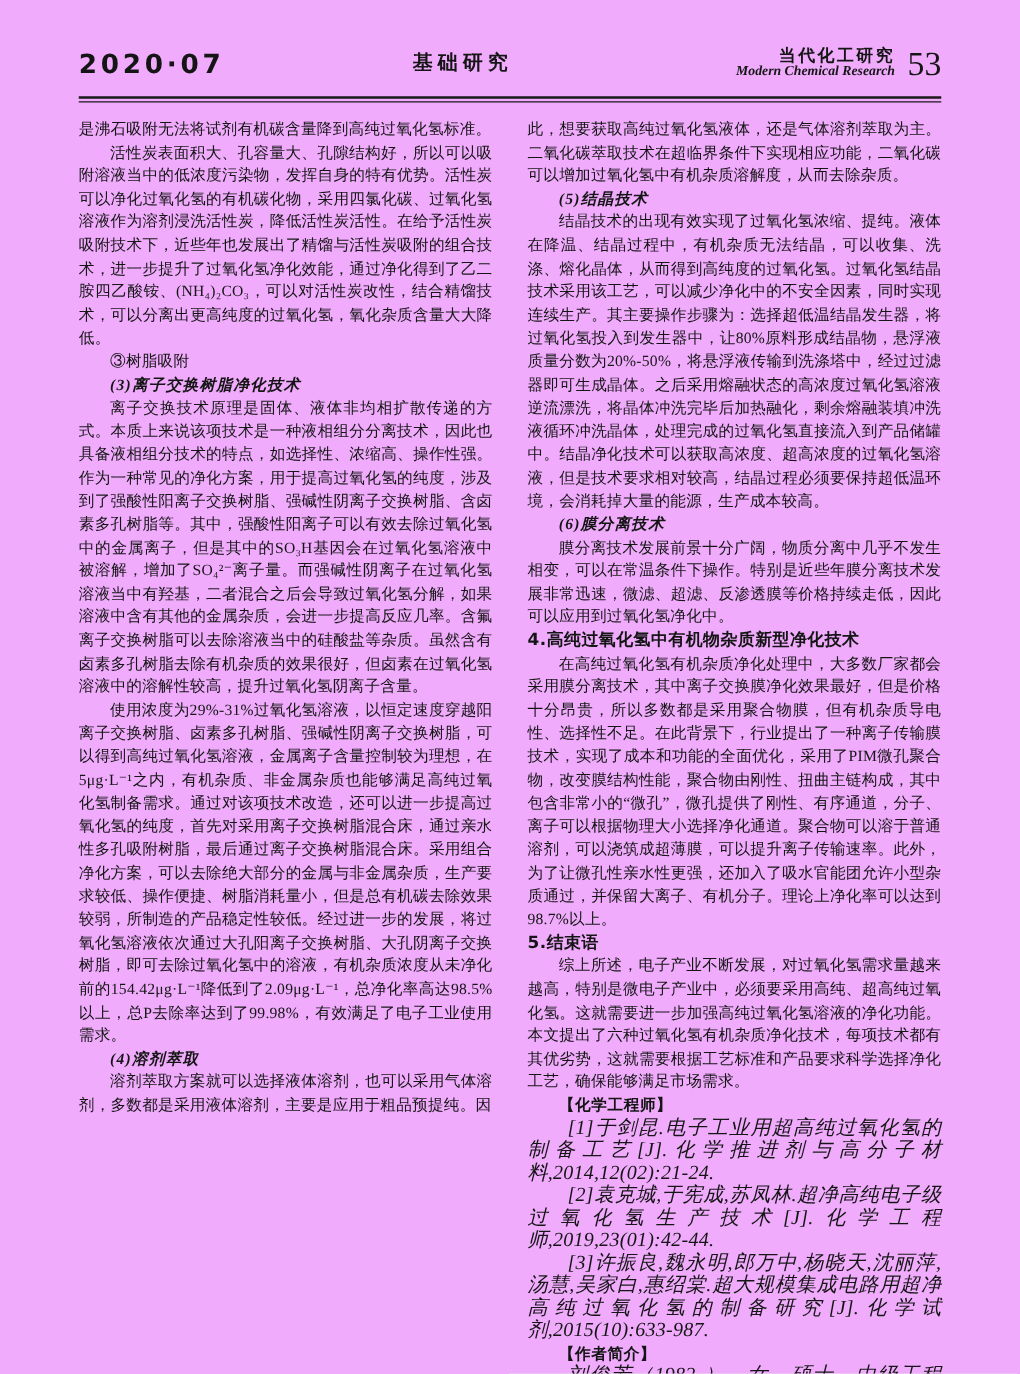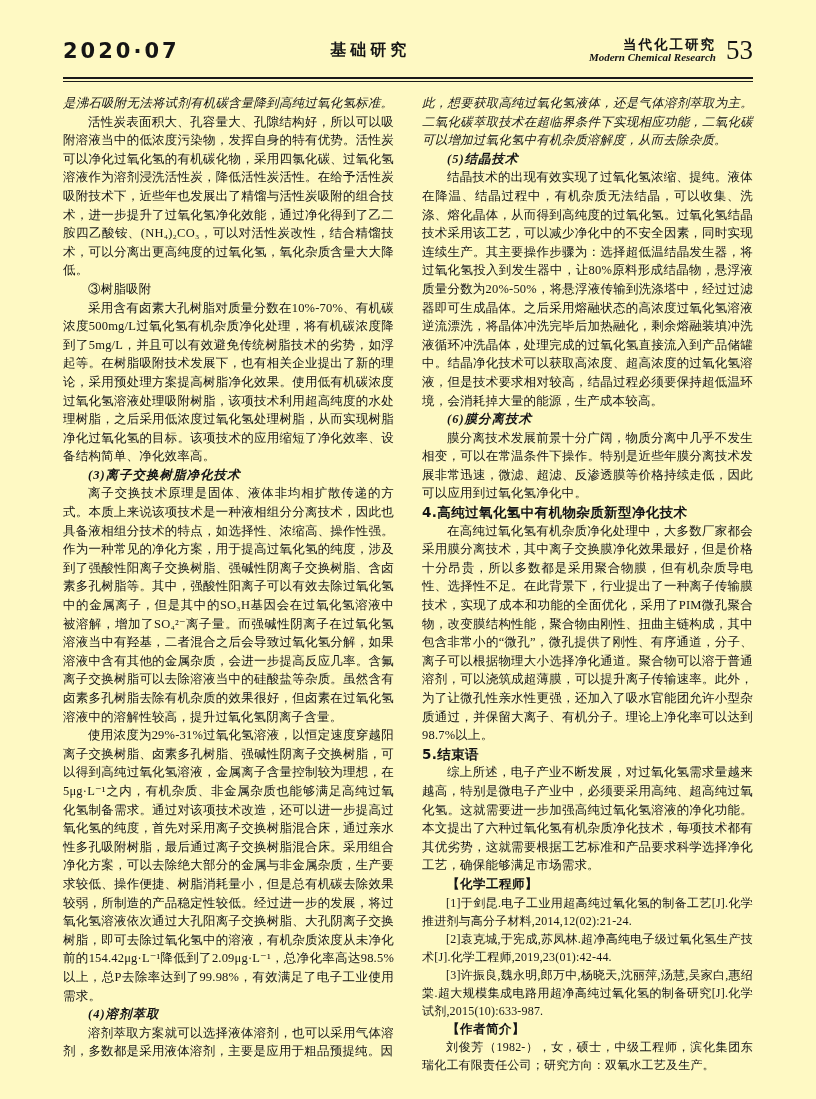--- a/index.html
+++ b/index.html
@@ -2,21 +2,21 @@
 <html><head>
 <meta charset="utf-8">
 <style>
   * { margin: 0; padding: 0; box-sizing: border-box; }
   html, body { background: #e8e8e8; }
   body { width: 816px; }
   .page {
     position: relative;
     width: 816px;
     height: 1099px;
-    background: #fef9c3;
+    background: #f0abfc;
     color: #151515;
     font-family: "Liberation Serif", "DejaVu Serif", serif;
     overflow: hidden;
   }
   
   .hdr {
     position: absolute;
     left: 63px; right: 63px; top: 38px;
     display: flex;
     align-items: flex-end;
@@ -29,21 +29,21 @@
     letter-spacing: 3px;
     padding-bottom: 2px;
   }
   .hdr-center {
     font-size: 16px;
     font-weight: bold;
     letter-spacing: 4px;
     padding-bottom: 4px;
     transform: translateX(-14px);
   }
-  .hdr-right { display: flex; align-items: flex-start; gap: 10px; }
+  .hdr-right { display: flex; align-items: center; gap: 10px; }
   .hdr-journal { text-align: right; line-height: 1.05; padding-bottom: 1px; }
   .hdr-journal-cn { font-size: 13.5px; font-weight: bold; letter-spacing: 2px; }
   .hdr-journal-en { font-size: 11px; font-weight: bold; font-style: italic; }
   .hdr-page {
     font-size: 27px;
     font-weight: normal;
     line-height: 0.9;
     font-family: "Liberation Serif", serif;
   }
   .hdr-rule {
@@ -62,40 +62,41 @@
     gap: 28px;
   }
   .col {
     width: 331px;
     font-size: 12.5px;
     line-height: 18.6px;
     text-align: justify;
     letter-spacing: 0.2px;
   }
   .col p { text-align: justify; }
-  .blk.cont    { text-indent: 0; font-style: italic; }
+  .blk.cont    { text-indent: 0; }
   .blk.para    { text-indent: 2em; }
   .blk.subhead { text-indent: 2em; }
   .blk.kai-head {
     text-indent: 2em;
     font-weight: bold;
     font-style: italic;
     letter-spacing: 1px;
   }
   .blk.sec-head {
     text-indent: 0;
     font-family: "DejaVu Sans", "Liberation Sans", sans-serif;
     font-weight: bold;
     font-size: 13.5px;
     letter-spacing: 0.4px;
   }
   .blk.ref-head { text-indent: 2em; font-weight: bold; letter-spacing: 0.5px; }
   .blk.ref, .blk.bio {
     text-indent: 2em;
-    font-size: 12px;
+    font-style: italic;
+    font-size: 16px;
     line-height: 18px;
   }
 </style>
 </head>
 <body>
 
 <div class="page">
 
   <div class="hdr">
     <div class="hdr-issue">2020·07</div>
@@ -109,21 +110,20 @@
     </div>
   </div>
 
   <div class="hdr-rule"></div>
 
   <div class="cols">
     <div class="col">
         <p class="blk cont">是沸石吸附无法将试剂有机碳含量降到高纯过氧化氢标准。</p>
         <p class="blk para">活性炭表面积大、孔容量大、孔隙结构好，所以可以吸附溶液当中的低浓度污染物，发挥自身的特有优势。活性炭可以净化过氧化氢的有机碳化物，采用四氯化碳、过氧化氢溶液作为溶剂浸洗活性炭，降低活性炭活性。在给予活性炭吸附技术下，近些年也发展出了精馏与活性炭吸附的组合技术，进一步提升了过氧化氢净化效能，通过净化得到了乙二胺四乙酸铵、(NH₄)₂CO₃，可以对活性炭改性，结合精馏技术，可以分离出更高纯度的过氧化氢，氧化杂质含量大大降低。</p>
         <p class="blk subhead">③树脂吸附</p>
-        <p class="blk para">采用含有卤素大孔树脂对质量分数在10%-70%、有机碳浓度500mg/L过氧化氢有机杂质净化处理，将有机碳浓度降到了5mg/L，并且可以有效避免传统树脂技术的劣势，如浮起等。在树脂吸附技术发展下，也有相关企业提出了新的理论，采用预处理方案提高树脂净化效果。使用低有机碳浓度过氧化氢溶液处理吸附树脂，该项技术利用超高纯度的水处理树脂，之后采用低浓度过氧化氢处理树脂，从而实现树脂净化过氧化氢的目标。该项技术的应用缩短了净化效率、设备结构简单、净化效率高。</p>
         <p class="blk kai-head">(3)离子交换树脂净化技术</p>
         <p class="blk para">离子交换技术原理是固体、液体非均相扩散传递的方式。本质上来说该项技术是一种液相组分分离技术，因此也具备液相组分技术的特点，如选择性、浓缩高、操作性强。作为一种常见的净化方案，用于提高过氧化氢的纯度，涉及到了强酸性阳离子交换树脂、强碱性阴离子交换树脂、含卤素多孔树脂等。其中，强酸性阳离子可以有效去除过氧化氢中的金属离子，但是其中的SO₃H基因会在过氧化氢溶液中被溶解，增加了SO₄²⁻离子量。而强碱性阴离子在过氧化氢溶液当中有羟基，二者混合之后会导致过氧化氢分解，如果溶液中含有其他的金属杂质，会进一步提高反应几率。含氟离子交换树脂可以去除溶液当中的硅酸盐等杂质。虽然含有卤素多孔树脂去除有机杂质的效果很好，但卤素在过氧化氢溶液中的溶解性较高，提升过氧化氢阴离子含量。</p>
         <p class="blk para">使用浓度为29%-31%过氧化氢溶液，以恒定速度穿越阳离子交换树脂、卤素多孔树脂、强碱性阴离子交换树脂，可以得到高纯过氧化氢溶液，金属离子含量控制较为理想，在5μg·L⁻¹之内，有机杂质、非金属杂质也能够满足高纯过氧化氢制备需求。通过对该项技术改造，还可以进一步提高过氧化氢的纯度，首先对采用离子交换树脂混合床，通过亲水性多孔吸附树脂，最后通过离子交换树脂混合床。采用组合净化方案，可以去除绝大部分的金属与非金属杂质，生产要求较低、操作便捷、树脂消耗量小，但是总有机碳去除效果较弱，所制造的产品稳定性较低。经过进一步的发展，将过氧化氢溶液依次通过大孔阳离子交换树脂、大孔阴离子交换树脂，即可去除过氧化氢中的溶液，有机杂质浓度从未净化前的154.42μg·L⁻¹降低到了2.09μg·L⁻¹，总净化率高达98.5%以上，总P去除率达到了99.98%，有效满足了电子工业使用需求。</p>
         <p class="blk kai-head">(4)溶剂萃取</p>
         <p class="blk para">溶剂萃取方案就可以选择液体溶剂，也可以采用气体溶剂，多数都是采用液体溶剂，主要是应用于粗品预提纯。因</p>
       </div>
     <div class="col">
         <p class="blk cont">此，想要获取高纯过氧化氢液体，还是气体溶剂萃取为主。二氧化碳萃取技术在超临界条件下实现相应功能，二氧化碳可以增加过氧化氢中有机杂质溶解度，从而去除杂质。</p>
         <p class="blk kai-head">(5)结晶技术</p>
         <p class="blk para">结晶技术的出现有效实现了过氧化氢浓缩、提纯。液体在降温、结晶过程中，有机杂质无法结晶，可以收集、洗涤、熔化晶体，从而得到高纯度的过氧化氢。过氧化氢结晶技术采用该工艺，可以减少净化中的不安全因素，同时实现连续生产。其主要操作步骤为：选择超低温结晶发生器，将过氧化氢投入到发生器中，让80%原料形成结晶物，悬浮液质量分数为20%-50%，将悬浮液传输到洗涤塔中，经过过滤器即可生成晶体。之后采用熔融状态的高浓度过氧化氢溶液逆流漂洗，将晶体冲洗完毕后加热融化，剩余熔融装填冲洗液循环冲洗晶体，处理完成的过氧化氢直接流入到产品储罐中。结晶净化技术可以获取高浓度、超高浓度的过氧化氢溶液，但是技术要求相对较高，结晶过程必须要保持超低温环境，会消耗掉大量的能源，生产成本较高。</p>

